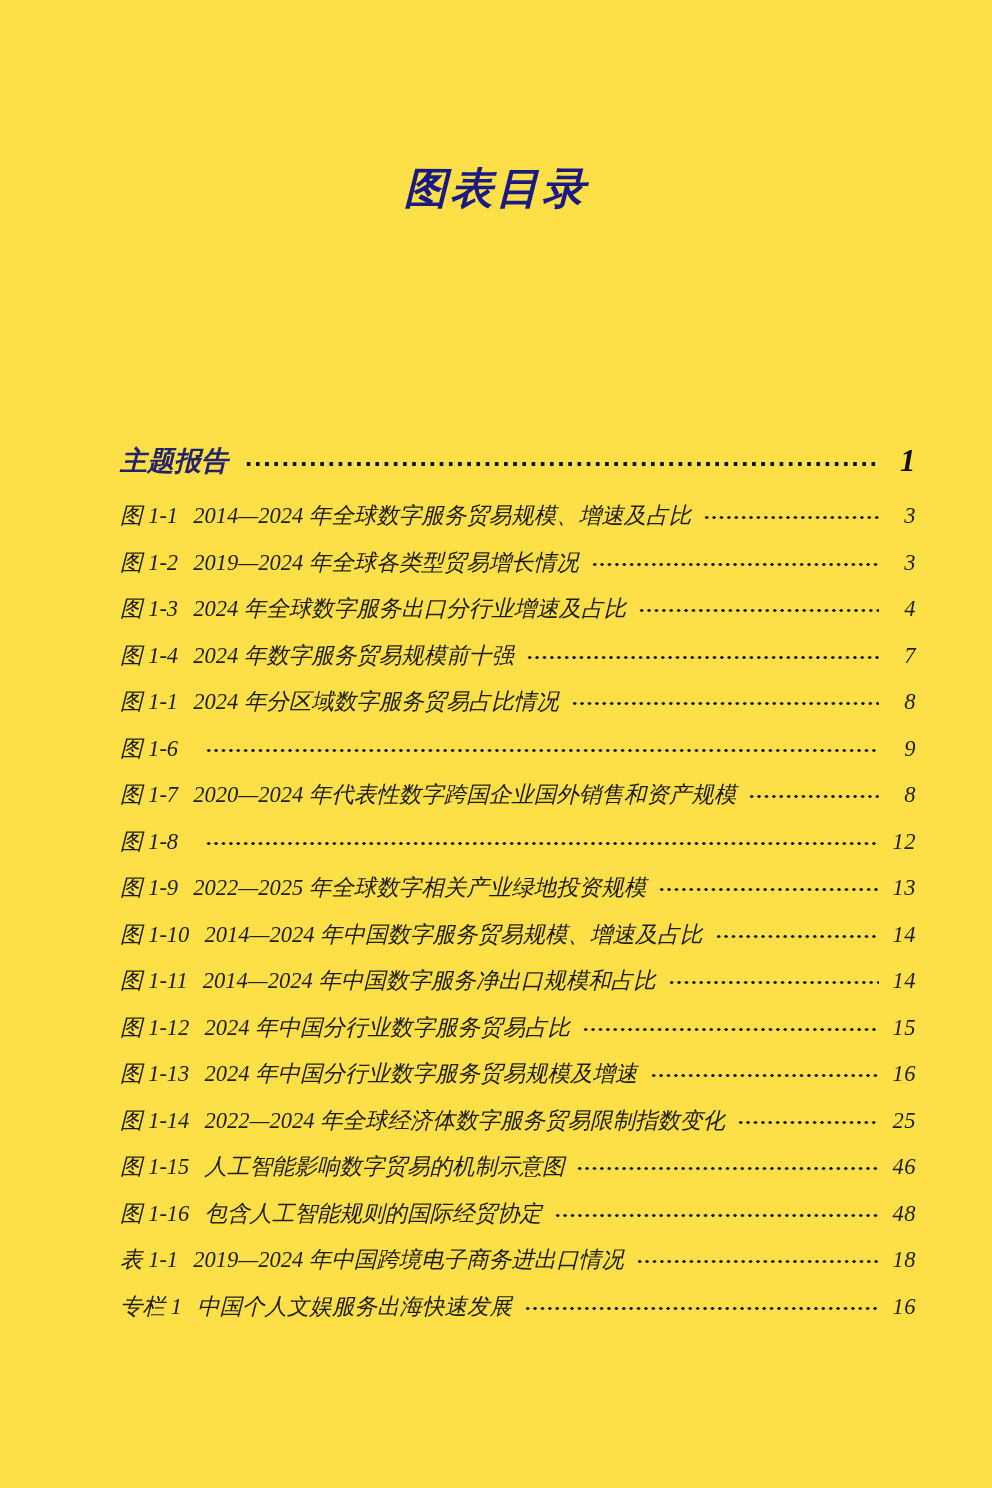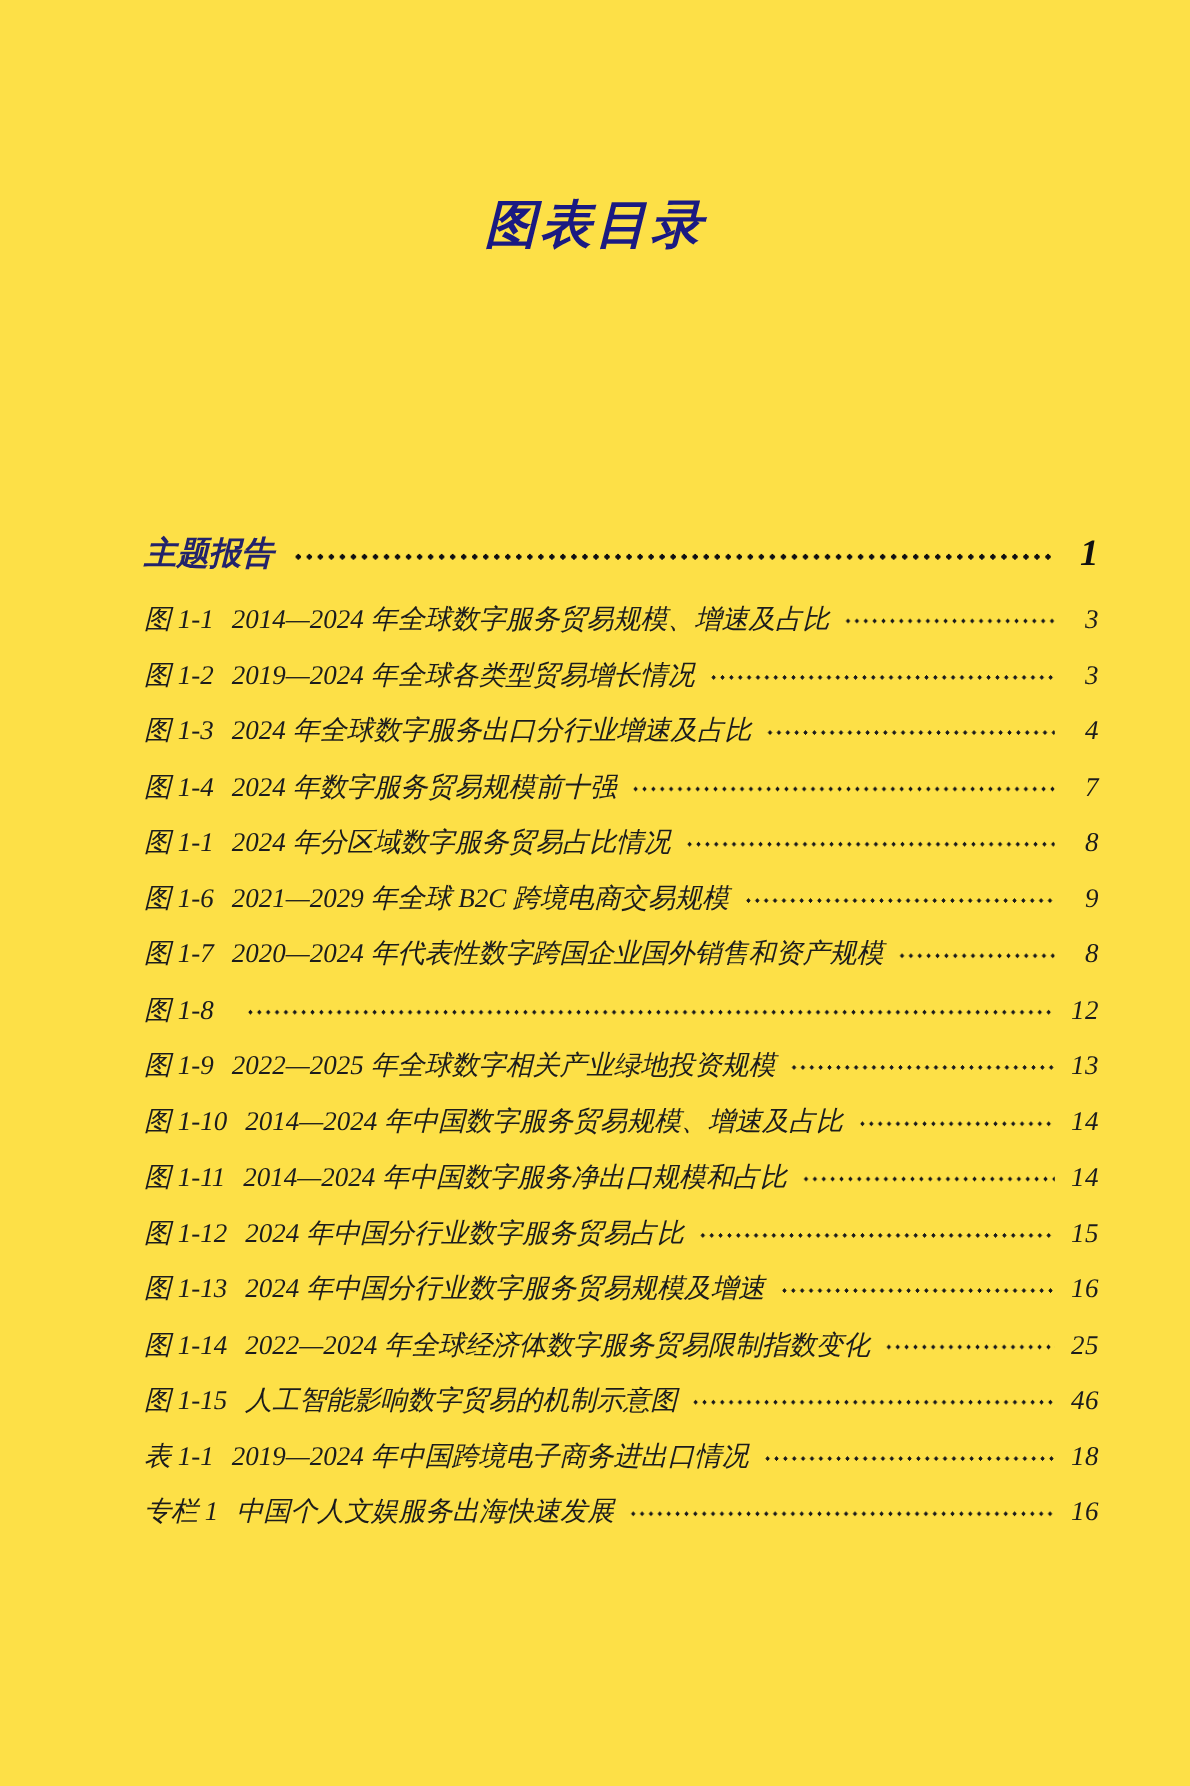--- a/index.html
+++ b/index.html
@@ -140,21 +140,20 @@
 
       <div class="row">
         <span class="label">图 1-1</span>
         <span class="entry-title">2024 年分区域数字服务贸易占比情况</span>
         <span class="leader"></span>
         <span class="pagenum">8</span>
       </div>
 
       <div class="row">
         <span class="label">图 1-6</span>
-        <span class="entry-title">2021—2029 年全球 B2C 跨境电商交易规模</span>
         <span class="leader"></span>
         <span class="pagenum">9</span>
       </div>
 
       <div class="row">
         <span class="label">图 1-7</span>
         <span class="entry-title">2020—2024 年代表性数字跨国企业国外销售和资产规模</span>
         <span class="leader"></span>
         <span class="pagenum">8</span>
       </div>
@@ -207,20 +206,26 @@
         <span class="pagenum">25</span>
       </div>
 
       <div class="row">
         <span class="label">图 1-15</span>
         <span class="entry-title">人工智能影响数字贸易的机制示意图</span>
         <span class="leader"></span>
         <span class="pagenum">46</span>
       </div>
 
+      <div class="row">
+        <span class="label">图 1-16</span>
+        <span class="entry-title">包含人工智能规则的国际经贸协定</span>
+        <span class="leader"></span>
+        <span class="pagenum">48</span>
+      </div>
 
       <div class="row">
         <span class="label">表 1-1</span>
         <span class="entry-title">2019—2024 年中国跨境电子商务进出口情况</span>
         <span class="leader"></span>
         <span class="pagenum">18</span>
       </div>
 
       <div class="row">
         <span class="label">专栏 1</span>

